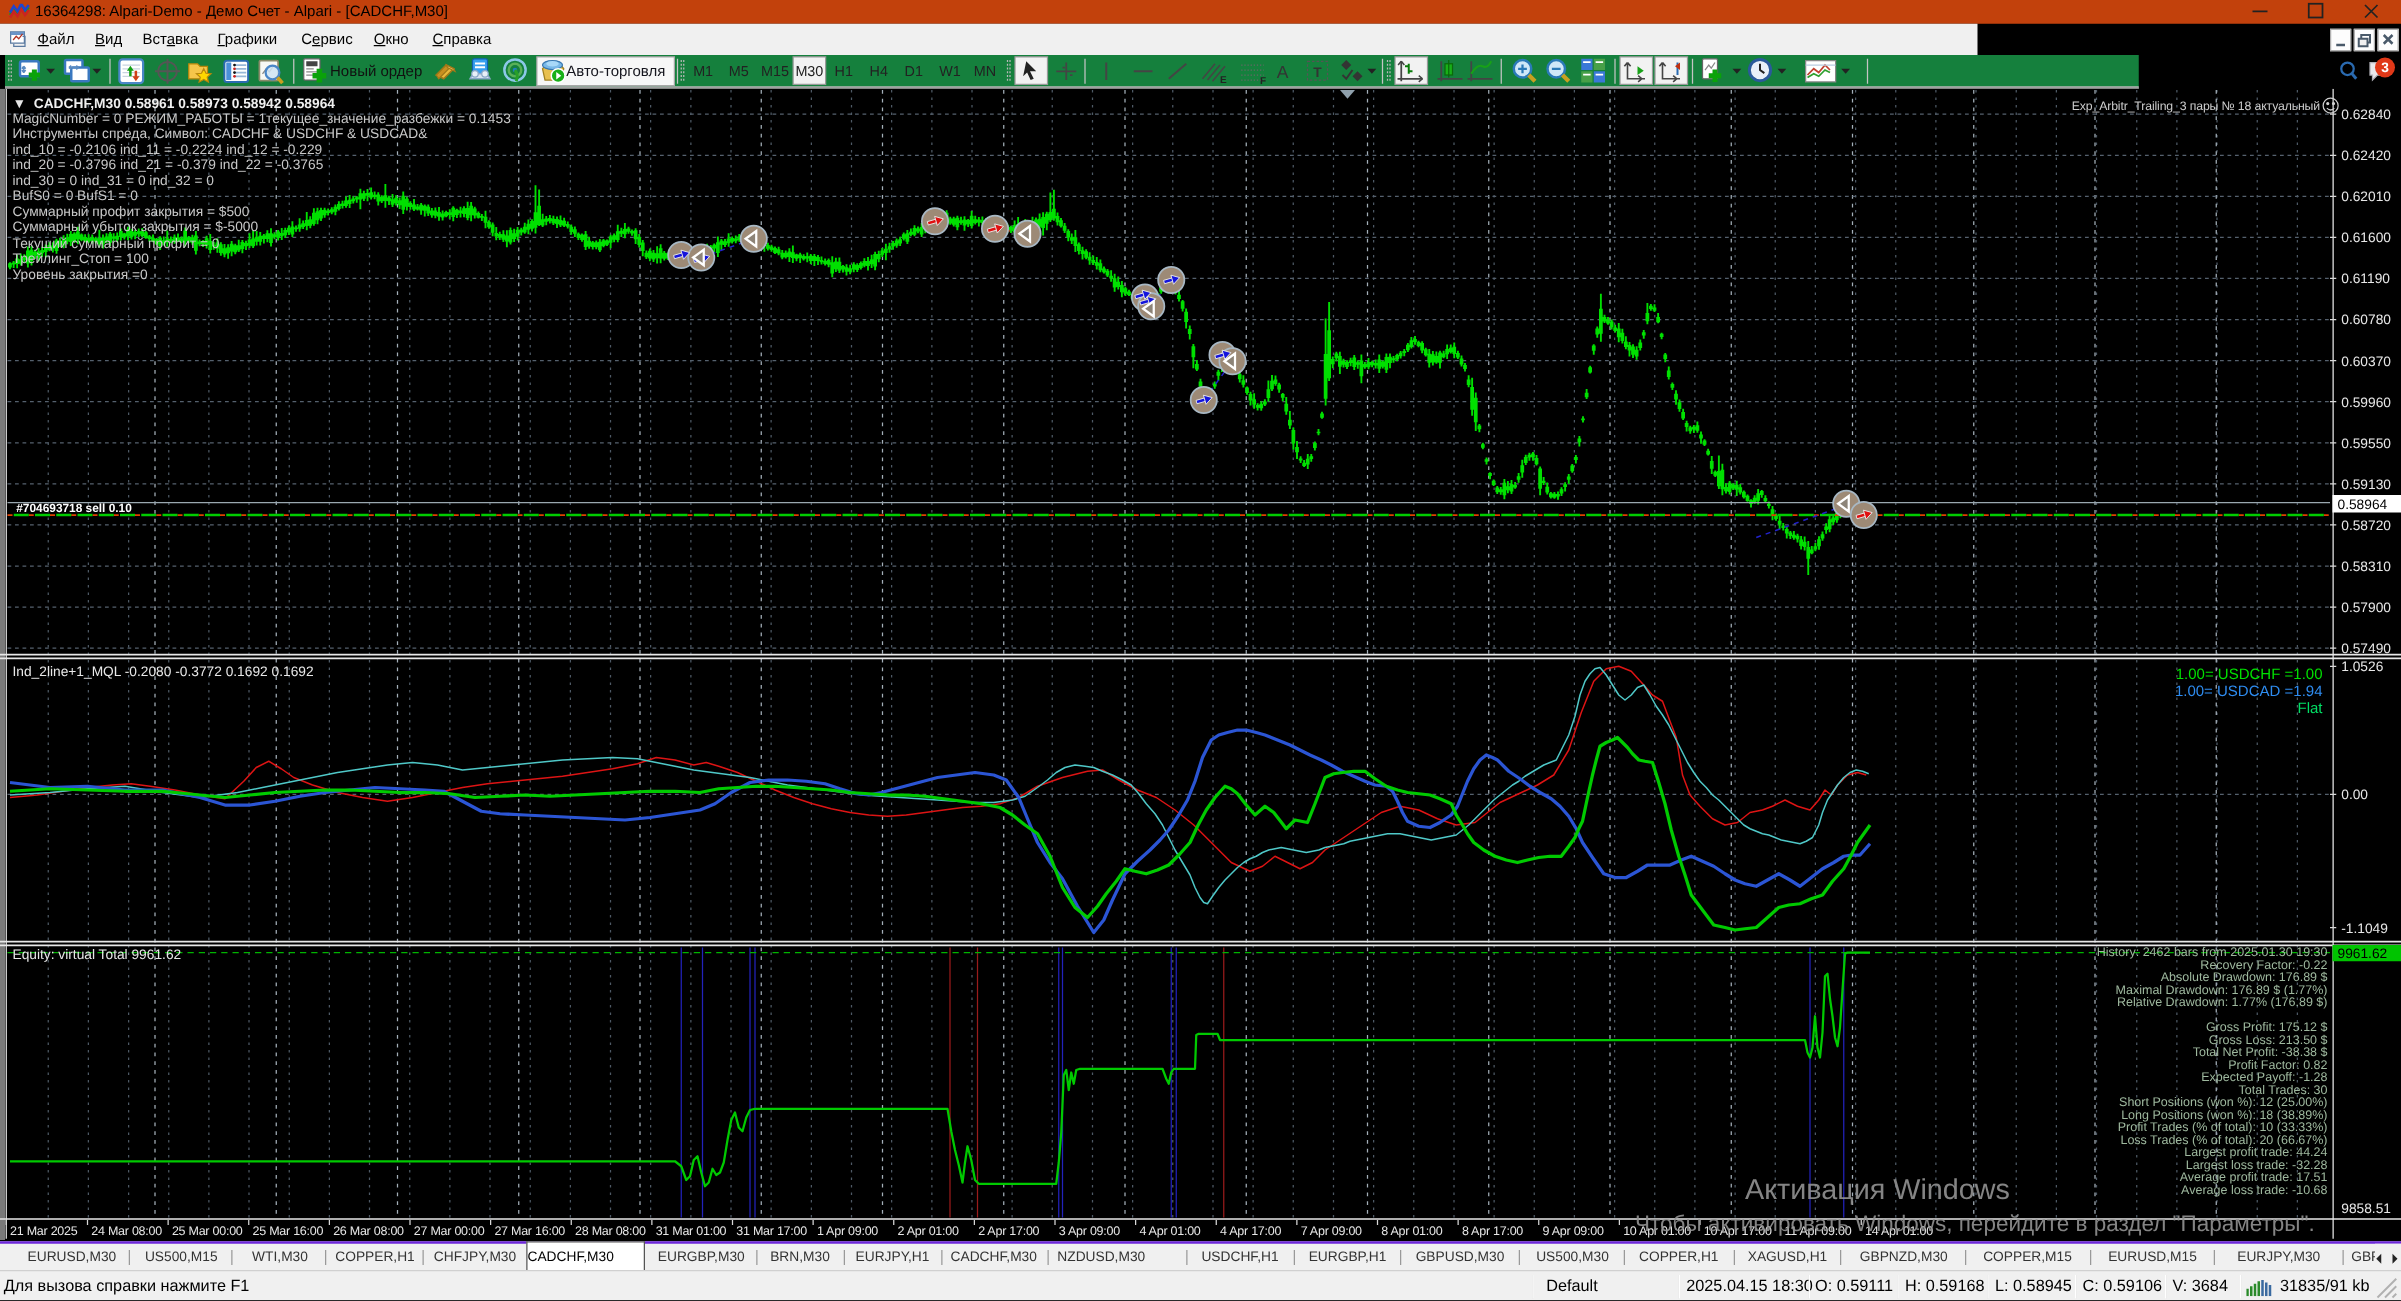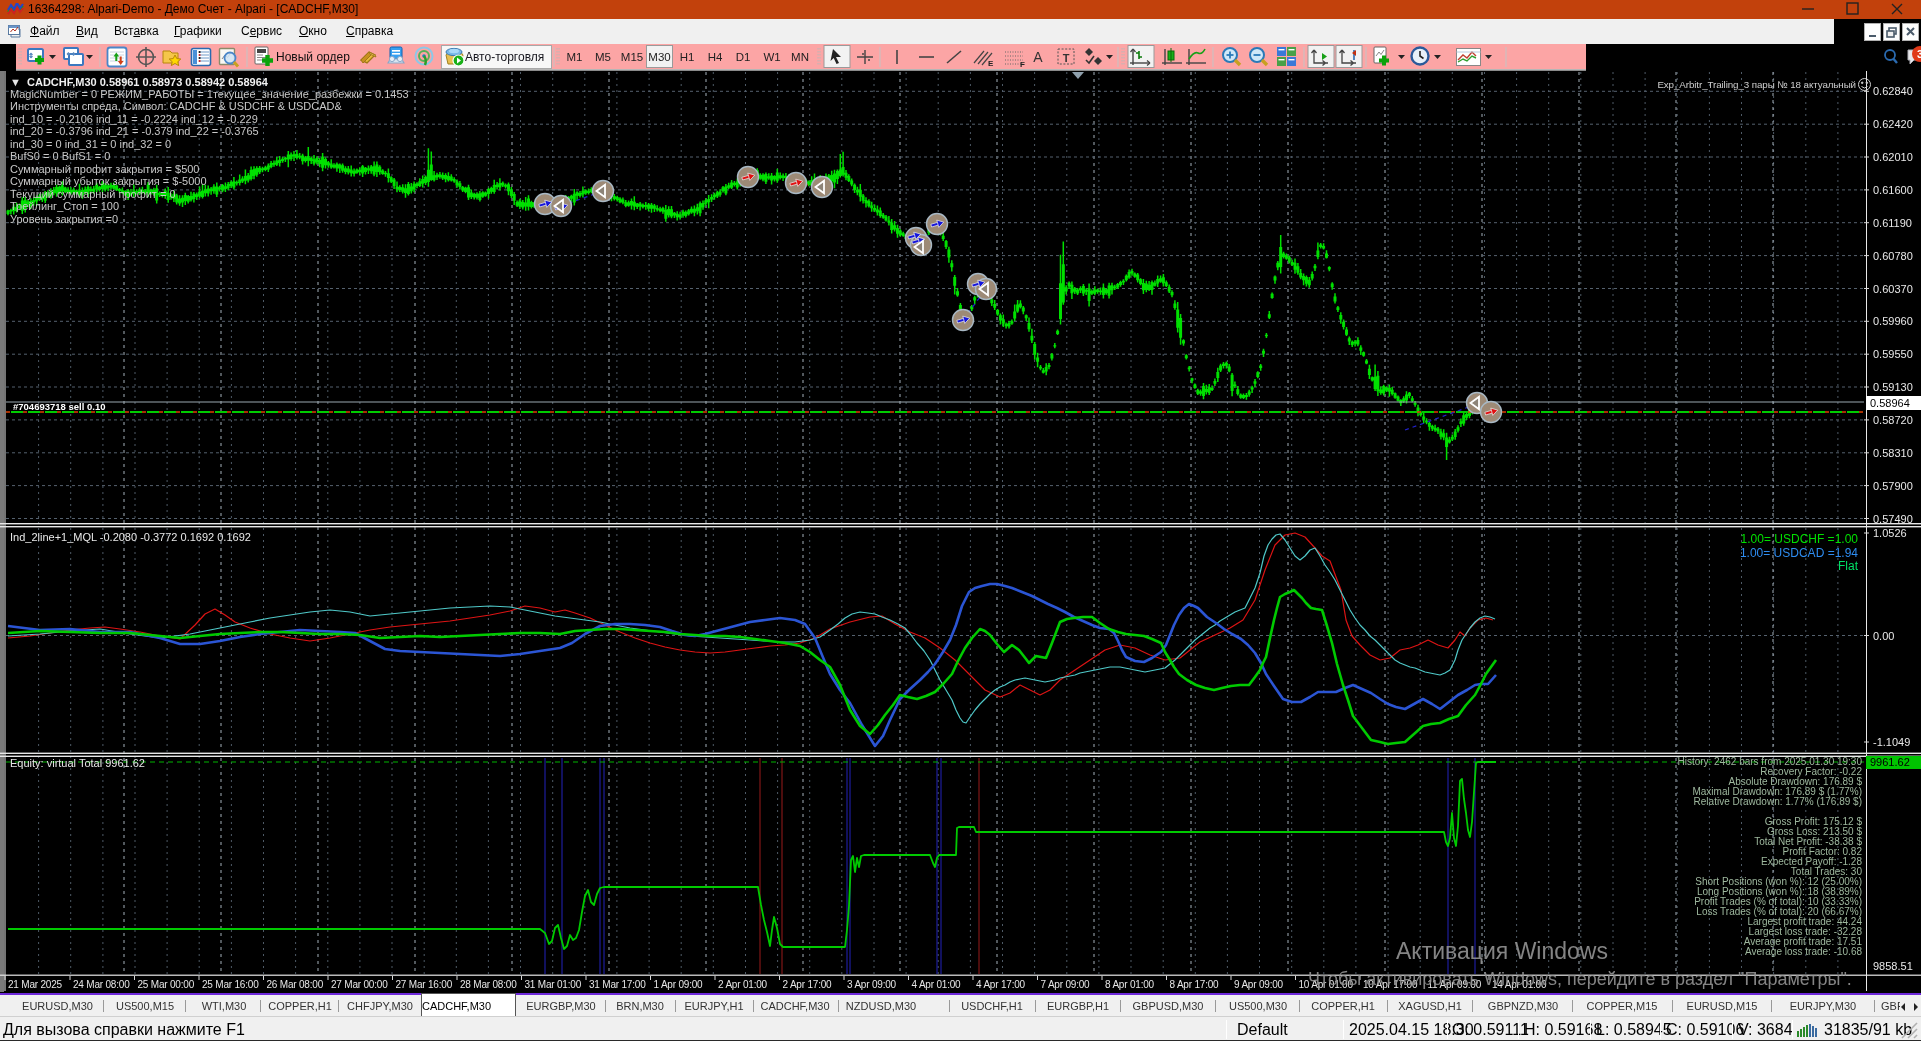--- a/index.html
+++ b/index.html
@@ -1,19 +1,19 @@
 <!DOCTYPE html>
 <html><head><meta charset="utf-8"><style>
 *{margin:0;padding:0;box-sizing:border-box;}
 html,body{width:1921px;height:1041px;overflow:hidden;background:#000;font-family:"Liberation Sans",sans-serif;}
 #root{position:absolute;left:0;top:0;width:1921px;height:1041px;}
 .abs{position:absolute;}
 #titlebar{left:0;top:0;width:1921px;height:19px;background:#c2410c;}
-#menubar{left:0;top:19px;width:1834px;height:25px;background:#f0f0f0;}
-#toolbar{left:16px;top:44px;width:1570px;height:27px;background:#fca5a5;box-shadow:inset 0 -1px 0 #8a8a8a, inset 0 -2px 0 #b6b6b6;}
+#menubar{left:0;top:19px;width:1582px;height:25px;background:#f0f0f0;}
+#toolbar{left:4px;top:44px;width:1707px;height:27px;background:#15803d;box-shadow:inset 0 -1px 0 #8a8a8a, inset 0 -2px 0 #b6b6b6;}
 #tabbar{left:0;top:993px;width:1921px;height:23px;background:#f0f0f0;border-top:2px solid #6d28d9;}
 #statusbar{left:0;top:1016px;width:1921px;height:25px;background:#f0f0f0;border-top:1px solid #d0d0d0;}
 .mitem{position:absolute;top:5px;font-size:12px;color:#000;}
 .mitem u{text-decoration:underline;}
 .ttext{font-size:12px;color:#000;}
 .gv{stroke:#4e5a66;stroke-dasharray:2 4;stroke-width:1;}
 .gvb{stroke:#a4b0ba;stroke-dasharray:3 4;stroke-width:1;}
 .gh{stroke:#55616e;stroke-dasharray:3 3;stroke-width:1;}
 .ax{fill:#e8e8e8;font-size:11px;}
 .tax{fill:#e6e6e6;font-size:10px;letter-spacing:-0.2px;}
@@ -21,21 +21,21 @@
 .stat{fill:#9eb89e;font-size:10px;text-anchor:end;}
 .lblue{fill:none;stroke:#2b55d4;stroke-width:2.6;stroke-linejoin:round;}
 .lgreen{fill:none;stroke:#00ca00;stroke-width:2.6;stroke-linejoin:round;}
 .lred{fill:none;stroke:#dd1414;stroke-width:1.2;stroke-linejoin:round;}
 .lcyan{fill:none;stroke:#4fc8c8;stroke-width:1.2;stroke-linejoin:round;}
 .leq{fill:none;stroke:#00ca00;stroke-width:1.8;stroke-linejoin:round;}
 .conb{stroke:#2222cc;stroke-width:1.2;stroke-dasharray:4 4;fill:none;}
 .conr{stroke:#cc2222;stroke-width:1.2;stroke-dasharray:4 4;fill:none;}
 .tab{position:absolute;top:5px;font-size:11px;color:#333;white-space:nowrap;}
 .tsep{position:absolute;top:5px;width:1px;height:12px;background:#999;}
-.sseg{position:absolute;top:4px;font-size:16px;color:#000;white-space:nowrap;}
+.sseg{position:absolute;top:4px;font-size:13px;color:#000;white-space:nowrap;}
 .ssep{position:absolute;top:3px;width:1px;height:19px;background:#c8c8c8;border-right:1px solid #fff;}
 .wm1{position:absolute;left:1396px;top:938px;font-size:23px;color:#939393;opacity:.9;}
 .wm2{position:absolute;left:1308px;top:969px;font-size:18px;color:#939393;opacity:.9;}
 </style></head><body>
 <div id="root">
 
 <div id="titlebar" class="abs">
 <svg class="abs" style="left:7px;top:3px" width="18" height="13" viewBox="0 0 18 13">
 <path d="M1 9 L4 4 L7 8 L10 2 L13 7 L16 3" stroke="#1a9a1a" stroke-width="2" fill="none"></path>
 <path d="M1 11 L4 6 L7 10 L10 4 L13 9 L16 5" stroke="#cc2222" stroke-width="2" fill="none"></path>

